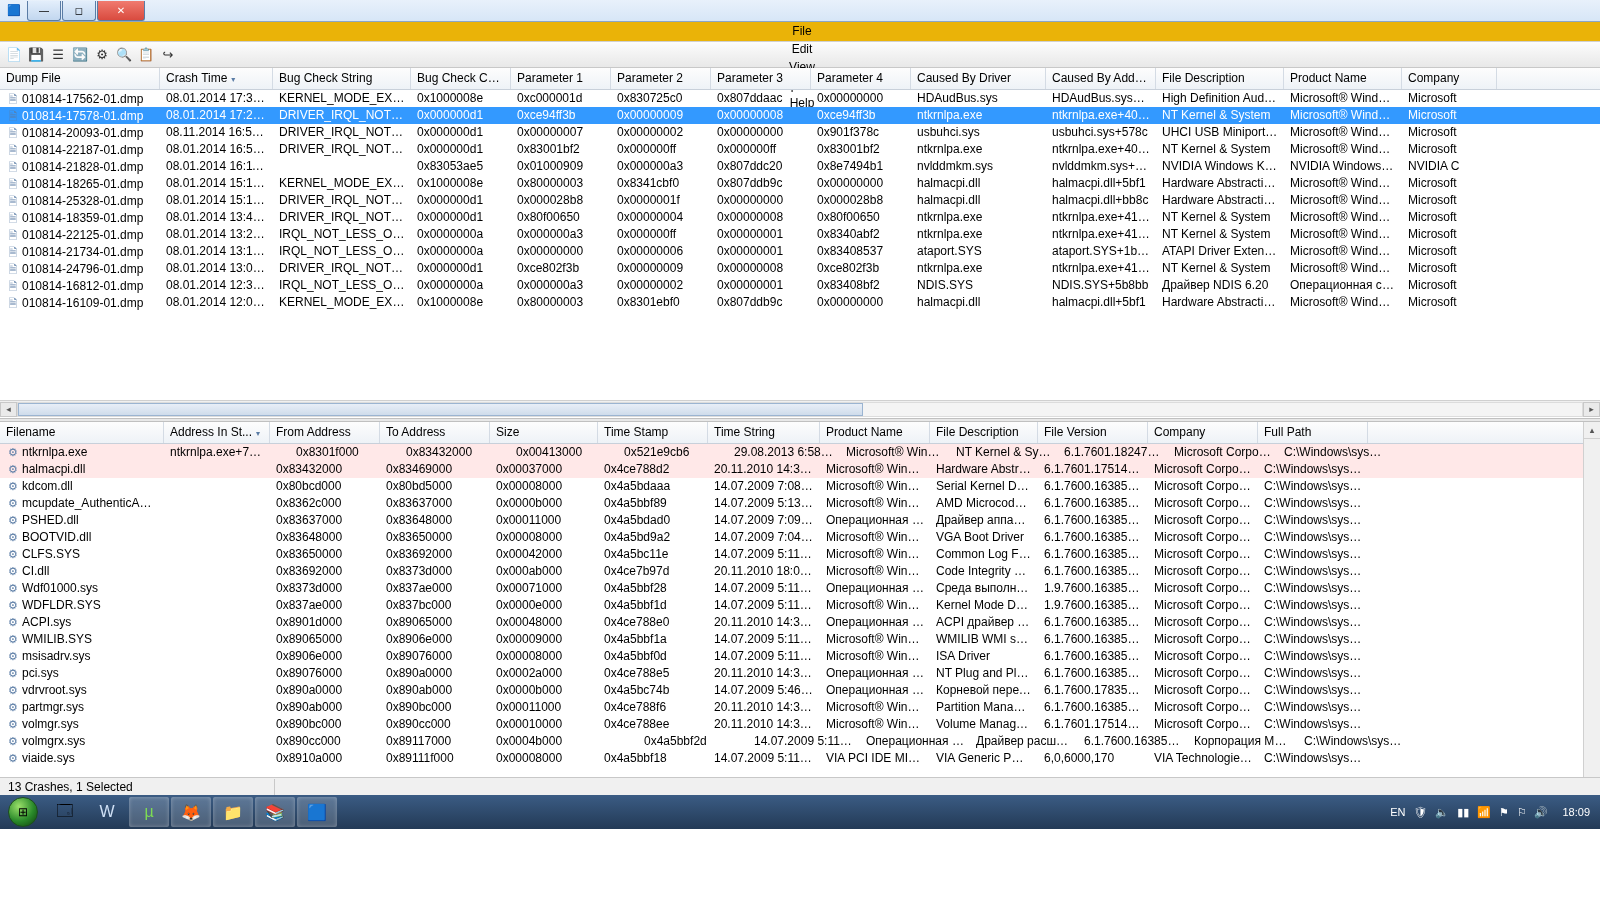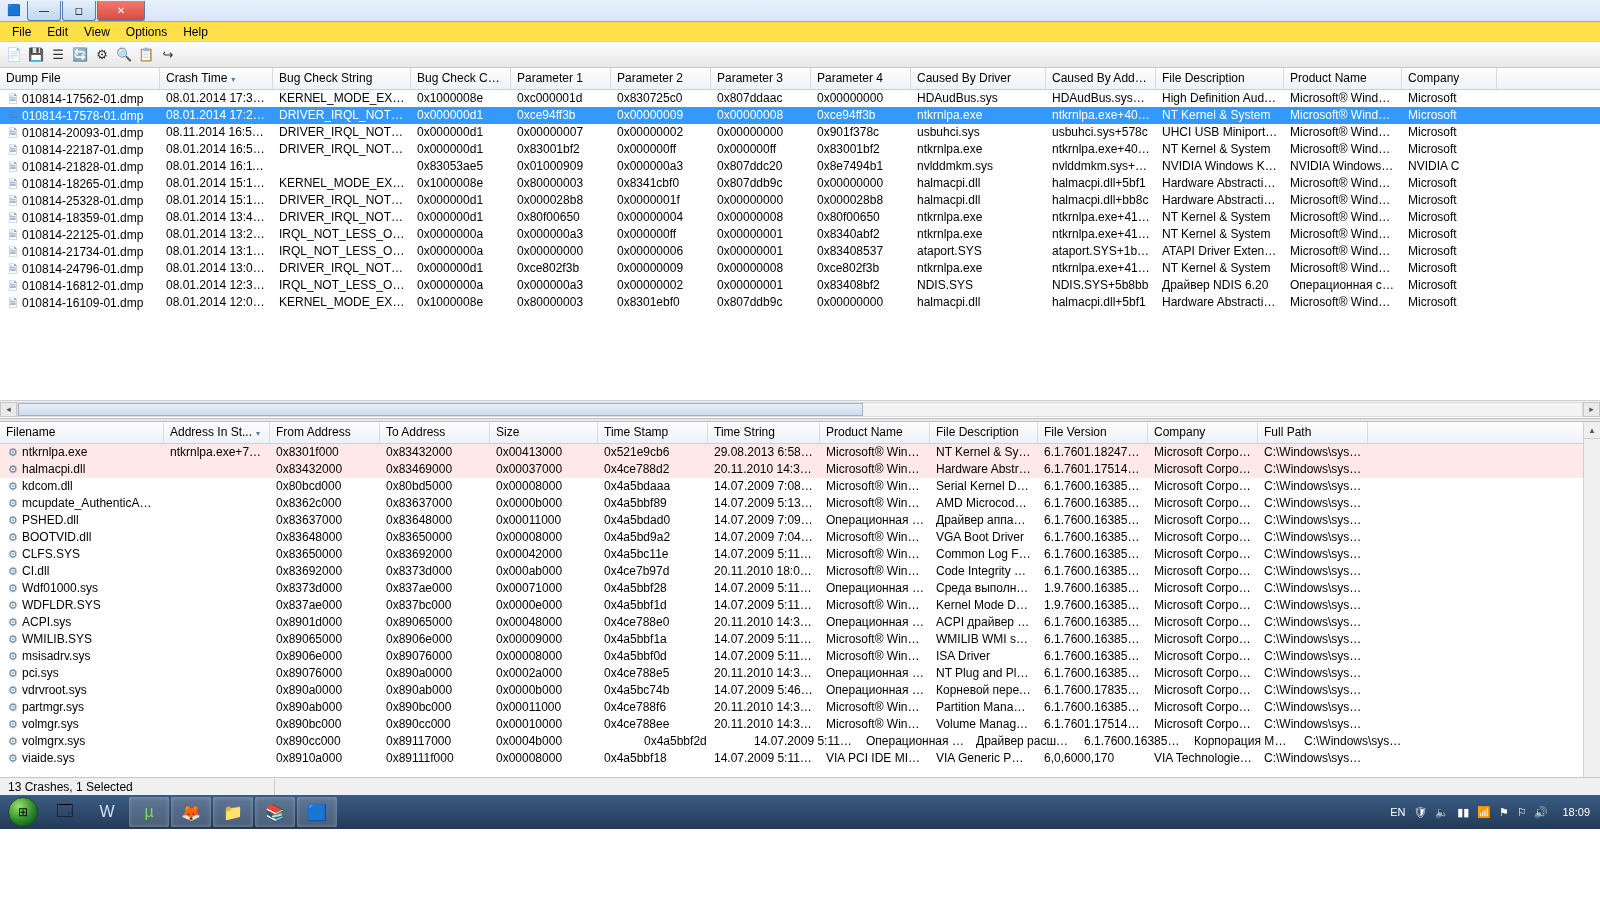--- a/index.html
+++ b/index.html
@@ -5,21 +5,21 @@
 * { box-sizing: border-box; margin:0; padding:0; }
 html,body { width:1600px; height:900px; font-family:"Segoe UI",Tahoma,sans-serif; font-size:12px; background:#fff; overflow:hidden;}
 
 .titlebar { height:22px; background:linear-gradient(#e8f1fb,#d7e6f7); border-bottom:1px solid #8ba6c6; display:flex; align-items:center; padding-left:6px;}
 .titlebar .icon { width:16px; height:16px; margin-right:4px; display:flex; align-items:center; justify-content:center; font-size:11px;}
 .titlebar .title { font-size:12px; color:#000; flex:1;}
 .winbtns { display:flex; height:20px;}
 .winbtn { width:34px; height:20px; margin-left:1px; display:flex; align-items:center; justify-content:center; border:1px solid #5a7ca5; border-top:none; background:linear-gradient(#e3eefb,#c2d7ef); border-radius:0 0 3px 3px; font-size:10px;}
 .winbtn.close { width:48px; background:linear-gradient(#f07a6f,#d94b3f); color:#fff;}
 
-.menubar { height:20px; background:#fde047; display:flex; align-items:center; padding-left:4px; border-bottom:1px solid #d0d0d0;}
+.menubar { height:20px; background:#eab308; display:flex; align-items:center; padding-left:4px; border-bottom:1px solid #d0d0d0;flex-direction:column;}
 .menubar span { padding:2px 8px; font-size:12px;}
 
 .toolbar { height:26px; background:linear-gradient(#fcfcfc,#e8e8e8); border-bottom:1px solid #c8c8c8; display:flex; align-items:center; padding-left:4px;}
 .toolbtn { width:20px; height:20px; margin-right:2px; display:flex; align-items:center; justify-content:center; font-size:13px; color:#333;}
 
 .listview { position:relative; overflow:hidden;}
 .lv-header { height:22px; background:linear-gradient(#fdfdfd,#eef2f7); border-bottom:1px solid #c8d0da; display:flex; font-size:12px;}
 .lv-header .col { border-right:1px solid #d4dbe4; padding:3px 6px; overflow:hidden; white-space:nowrap; text-overflow:ellipsis;}
 .lv-body { overflow:auto;}
 .lv-row { height:17px; display:flex; font-size:12px; color:#000; white-space:nowrap;}
@@ -317,21 +317,21 @@
         <div class="col" style="width: 110px;">Product Name</div>
         <div class="col" style="width: 108px;">File Description</div>
         <div class="col" style="width: 110px;">File Version</div>
         <div class="col" style="width: 110px;">Company</div>
         <div class="col" style="width: 110px;">Full Path</div>
       </div>
     <div class="lv-body" id="botbody" style="height:332px; overflow:hidden;">
         <div class="lv-row hl">
           <div class="cell" style="width: 164px;"><span class="fileico">⚙</span>ntkrnlpa.exe</div>
           <div class="cell" style="width: 106px;">ntkrnlpa.exe+7a763</div>
-          <div class="cell" style="width: 110px;">0x8301f000</div>
+          <div class="cell" style="width: 110px; margin-left: 20px;">0x8301f000</div>
           <div class="cell" style="width: 110px;">0x83432000</div>
           <div class="cell" style="width: 108px;">0x00413000</div>
           <div class="cell" style="width: 110px;">0x521e9cb6</div>
           <div class="cell" style="width: 112px;">29.08.2013 6:58:30</div>
           <div class="cell" style="width: 110px;">Microsoft® Wind...</div>
           <div class="cell" style="width: 108px;">NT Kernel &amp; System</div>
           <div class="cell" style="width: 110px;">6.1.7601.18247 (wi...</div>
           <div class="cell" style="width: 110px;">Microsoft Corpora...</div>
           <div class="cell" style="width: 110px;">C:\Windows\syste...</div>
         </div>

